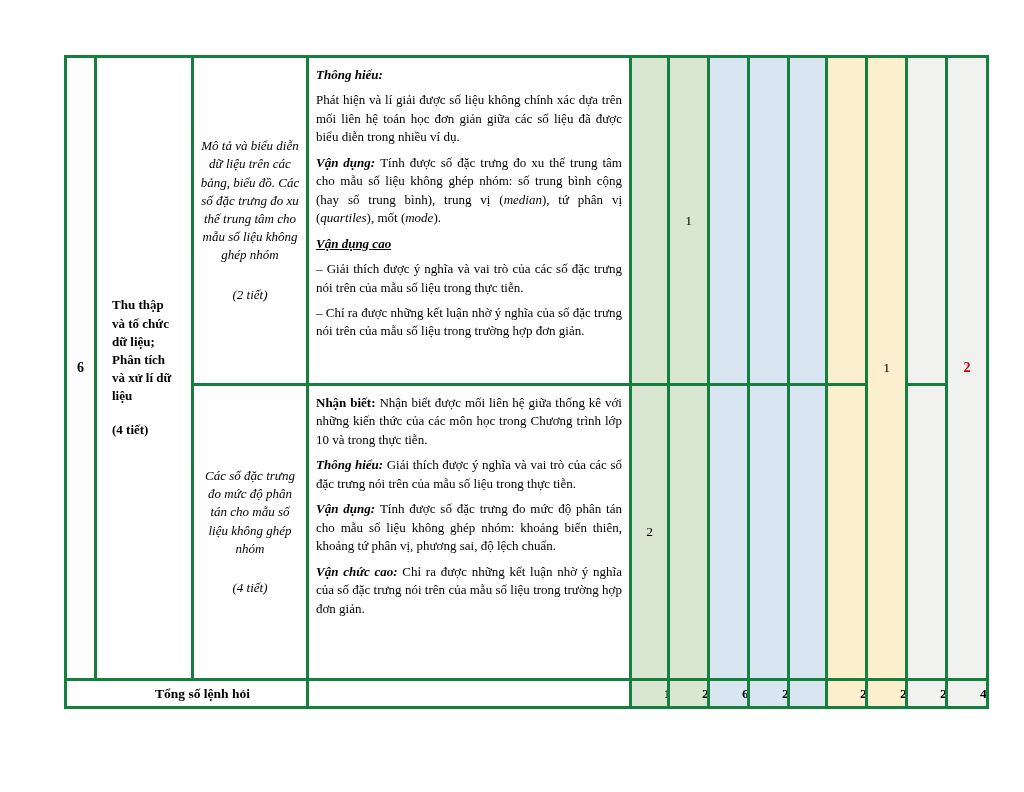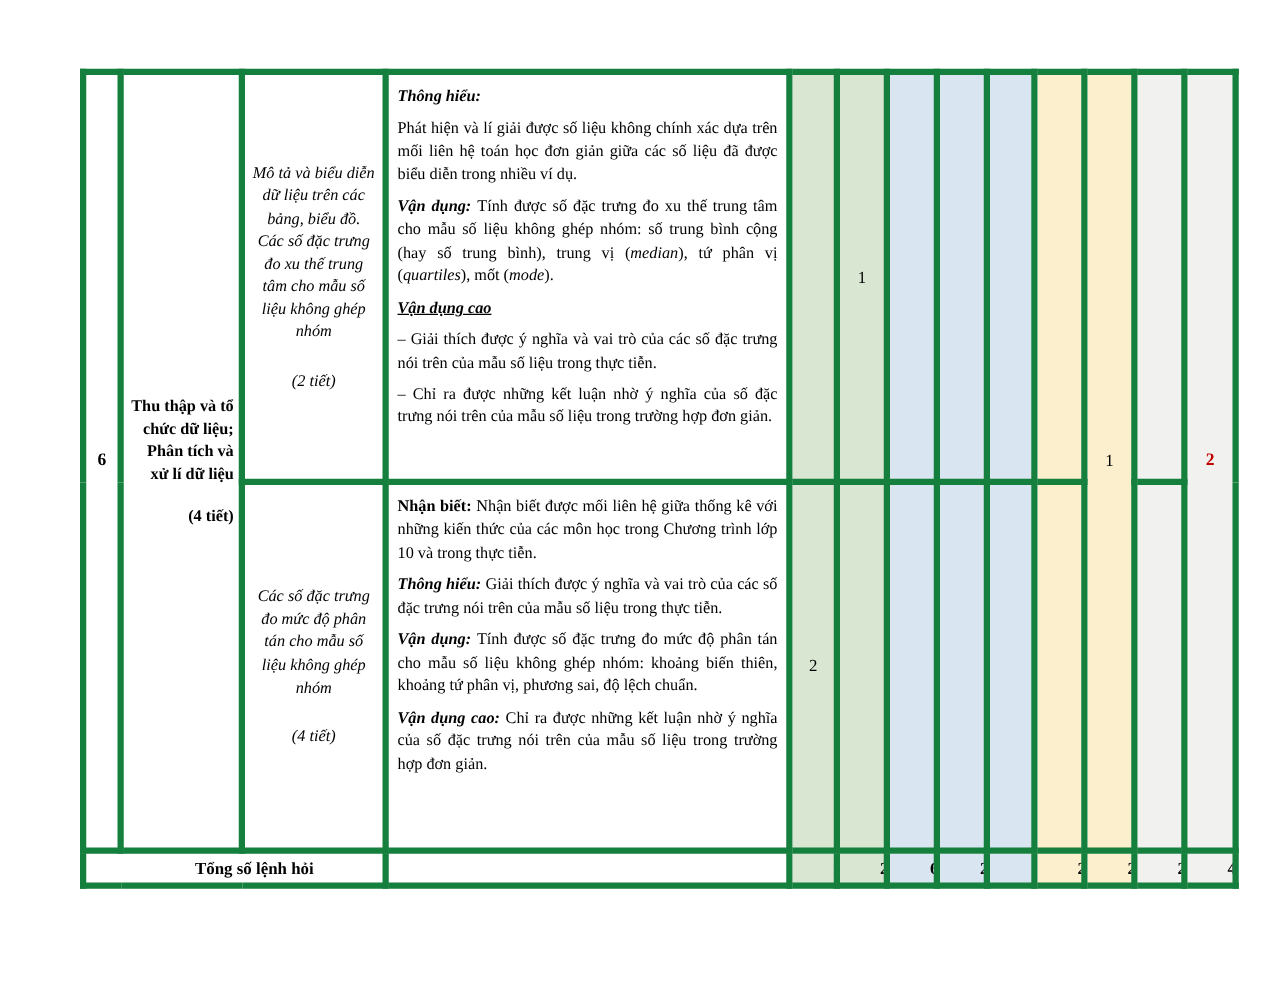--- a/index.html
+++ b/index.html
@@ -23,40 +23,40 @@
   }
   table.matrix {
     position: absolute;
     left: 64px;
     top: 55px;
     width: 922px;
     border-collapse: collapse;
     table-layout: fixed;
   }
   td {
-    border: 5px solid #15803d;
+    border: 3px solid #15803d;
     padding: 0;
     vertical-align: middle;
     overflow: hidden;
   }
   tr.row-a { height: 328px; }
   tr.row-b { height: 295px; }
   tr.total-row { height: 28px; }
 
   .c-stt {
     text-align: center;
     font-weight: bold;
     font-size: 14px;
   }
   .c-topic {
-    text-align: right;
+    text-align: left;
     font-weight: bold;
     font-size: 13px;
     line-height: 1.4;
-    padding: 4px 4px;
+    padding: 4px 15px;
   }
   .c-topic .topic-duration { margin-top: 16px; }
   .c-unit {
     text-align: center;
     font-style: italic;
     font-size: 13px;
     line-height: 1.4;
     padding: 4px 6px;
   }
   .c-unit .unit-duration { margin-top: 21px; }
@@ -141,21 +141,21 @@
       </tr>
       <tr class="row-b">
         <td class="c-unit">
           <div class="unit-title">Các số đặc trưng đo mức độ phân tán cho mẫu số liệu không ghép nhóm</div>
           <div class="unit-duration">(4 tiết)</div>
         </td>
         <td class="c-content">
             <p><span style="font-weight: bold; ">Nhận biết: </span><span>Nhận biết được mối liên hệ giữa thống kê với những kiến thức của các môn học trong Chương trình lớp 10 và trong thực tiễn.</span></p>
             <p><span style="font-weight: bold; font-style: italic;">Thông hiểu: </span><span>Giải thích được ý nghĩa và vai trò của các số đặc trưng nói trên của mẫu số liệu trong thực tiễn.</span></p>
             <p><span style="font-weight: bold; font-style: italic;">Vận dụng: </span><span>Tính được số đặc trưng đo mức độ phân tán cho mẫu số liệu không ghép nhóm: khoảng biến thiên, khoảng tứ phân vị, phương sai, độ lệch chuẩn.</span></p>
-            <p><span style="font-weight: bold; font-style: italic;">Vận dụng cao: </span><span>Chỉ ra được những kết luận nhờ ý nghĩa của số đặc trưng nói trên của mẫu số liệu trong trường hợp đơn giản.</span></p>
+            <p><span style="font-weight: bold; font-style: italic;">Vận chức cao: </span><span>Chỉ ra được những kết luận nhờ ý nghĩa của số đặc trưng nói trên của mẫu số liệu trong trường hợp đơn giản.</span></p>
           </td>
         <td class="mark green">2</td>
         <td class="mark green"></td>
         <td class="mark blue"></td>
         <td class="mark blue"></td>
         <td class="mark blue"></td>
         <td class="mark yellow"></td>
         <td class="mark gray"></td>
       </tr>
       <tr class="total-row">

